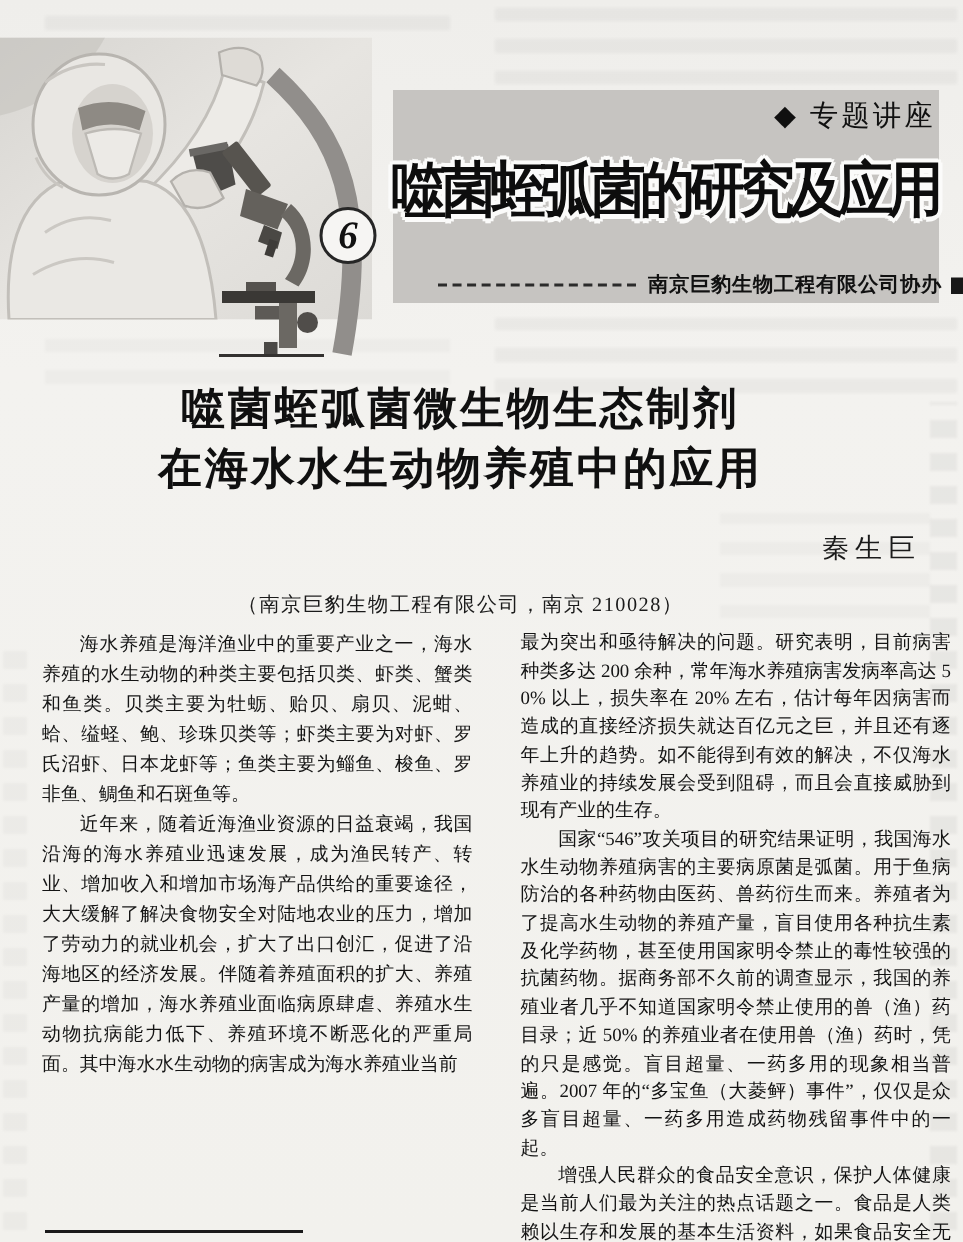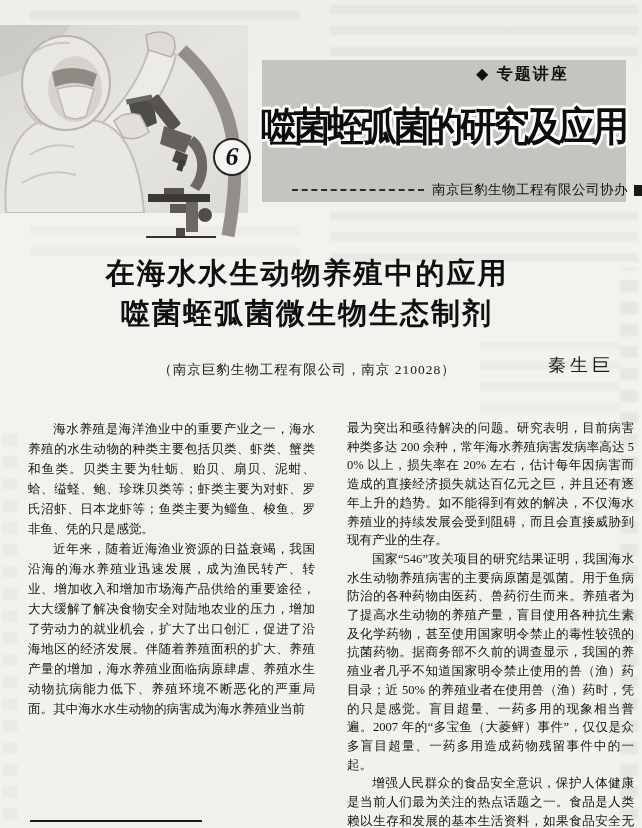--- a/index.html
+++ b/index.html
@@ -16,53 +16,53 @@
   .band-ghost{position:absolute;left:300px;top:64px;width:320px;height:30px;z-index:1;}
   .arc-scope{position:absolute;left:140px;top:42px;width:128px;height:196px;z-index:3;}
   .issue-badge{
     position:absolute;left:213px;top:138px;width:38px;height:38px;border-radius:50%;
     background:#f6f5f3;border:2px solid #262626;box-sizing:border-box;z-index:4;
     display:flex;align-items:center;justify-content:center;
     font-family:"Liberation Serif","DejaVu Serif",serif;font-style:italic;
     font-size:26px;font-weight:bold;color:#111;
   }
   .column-label{
-    position:absolute;left:476px;top:64px;z-index:4;
+    position:absolute;left:516px;top:64px;z-index:4;
     font-family:"Liberation Sans","DejaVu Sans",sans-serif;
-    font-size:16px;font-weight:bold;letter-spacing:2px;color:#101010;white-space:nowrap;
+    font-size:19px;font-weight:normal;letter-spacing:2px;color:#101010;white-space:nowrap;
   }
   .banner-title{
     position:absolute;left:261px;top:99px;width:380px;z-index:4;
     font-family:"Liberation Sans","DejaVu Sans",sans-serif;
     font-size:40px;font-weight:900;letter-spacing:-4px;color:#0d0d0d;white-space:nowrap;
     transform:scaleX(.92);transform-origin:left center;
     text-shadow:
       -3px 0 0 #fbfbfa, 3px 0 0 #fbfbfa, 0 -3px 0 #fbfbfa, 0 3px 0 #fbfbfa,
       -2px -2px 0 #fbfbfa, 2px -2px 0 #fbfbfa, -2px 2px 0 #fbfbfa, 2px 2px 0 #fbfbfa;
   }
   .sponsor-row{
     position:absolute;left:292px;top:181px;z-index:4;display:flex;align-items:center;white-space:nowrap;
   }
   .dashes{width:132px;height:0;border-top:2px dashed #2b2b2b;margin-right:8px;}
   .sponsor-label{
     font-family:"Liberation Sans","DejaVu Sans",sans-serif;
-    font-size:13.5px;font-weight:normal;letter-spacing:.5px;color:#111;
+    font-size:13.5px;font-weight:bold;letter-spacing:.5px;color:#111;
   }
   .black-bar{width:44px;height:11px;margin-left:6px;}
   
   .article-title{
     position:absolute;left:0;top:253px;width:614px;z-index:2;text-align:center;
     font-size:29px;font-weight:bold;letter-spacing:2px;line-height:40px;color:#101010;
   }
   .author{
     position:absolute;left:0;top:353px;width:614px;text-align:right;
     font-size:18px;letter-spacing:4px;color:#1a1a1a;
   }
   .affiliation{
-    position:absolute;left:0;top:361px;width:614px;text-align:center;
+    position:absolute;left:0;top:394px;width:614px;text-align:center;
     font-size:13.5px;letter-spacing:1px;color:#1a1a1a;
   }
   
   .col{position:absolute;top:419px;width:287px;font-size:12.6px;color:#141414;}
   .col p{margin:0;text-align:justify;text-justify:inter-ideograph;word-break:break-all;}
   .col .indent{text-indent:2em;}
   .col-left{left:28px;height:402px;line-height:20px;overflow:hidden;}
   .col-right{left:347px;height:409px;line-height:18.7px;overflow:hidden;}
   .footnote-rule{position:absolute;left:30px;top:820px;width:172px;height:2px;background:#1a1a1a;}
   
@@ -149,28 +149,28 @@
 
   <div class="column-label">◆ 专题讲座</div>
   <div class="banner-title">噬菌蛭弧菌的研究及应用</div>
   <div class="sponsor-row">
     <span class="dashes"></span>
     <span class="sponsor-label">南京巨豹生物工程有限公司协办</span>
     <span class="black-bar" style="background-color: rgb(24, 24, 24);"></span>
   </div>
 
   <div class="article-title">
+    <div>噬菌蛭弧菌微生物生态制剂</div>
     <div>在海水水生动物养殖中的应用</div>
-    <div>噬菌蛭弧菌微生物生态制剂</div>
   </div>
   <div class="author">秦生巨</div>
   <div class="affiliation">（南京巨豹生物工程有限公司，南京  210028）</div>
 
   <div class="col col-left">
-    <p class="indent">海水养殖是海洋渔业中的重要产业之一，海水养殖的水生动物的种类主要包括贝类、虾类、蟹类和鱼类。贝类主要为牡蛎、贻贝、扇贝、泥蚶、蛤、缢蛏、鲍、珍珠贝类等；虾类主要为对虾、罗氏沼虾、日本龙虾等；鱼类主要为鲻鱼、梭鱼、罗非鱼、凭的只是感觉。</p>
+    <p class="indent">海水养殖是海洋渔业中的重要产业之一，海水养殖的水生动物的种类主要包括贝类、虾类、蟹类和鱼类。贝类主要为牡蛎、贻贝、扇贝、泥蚶、蛤、缢蛏、鲍、珍珠贝类等；虾类主要为对虾、罗氏沼虾、日本龙虾等；鱼类主要为鲻鱼、梭鱼、罗非鱼、鲷鱼和石斑鱼等。</p>
     <p class="indent">近年来，随着近海渔业资源的日益衰竭，我国沿海的海水养殖业迅速发展，成为渔民转产、转业、增加收入和增加市场海产品供给的重要途径，大大缓解了解决食物安全对陆地农业的压力，增加了劳动力的就业机会，扩大了出口创汇，促进了沿海地区的经济发展。伴随着养殖面积的扩大、养殖产量的增加，海水养殖业面临病原肆虐、养殖水生动物抗病能力低下、养殖环境不断恶化的严重局面。其中海水水生动物的病害成为海水养殖业当前</p>
   </div>
   <div class="col col-right">
     <p>最为突出和亟待解决的问题。研究表明，目前病害种类多达 200 余种，常年海水养殖病害发病率高达 50% 以上，损失率在 20% 左右，估计每年因病害而造成的直接经济损失就达百亿元之巨，并且还有逐年上升的趋势。如不能得到有效的解决，不仅海水养殖业的持续发展会受到阻碍，而且会直接威胁到现有产业的生存。</p>
     <p class="indent">国家“546”攻关项目的研究结果证明，我国海水水生动物养殖病害的主要病原菌是弧菌。用于鱼病防治的各种药物由医药、兽药衍生而来。养殖者为了提高水生动物的养殖产量，盲目使用各种抗生素及化学药物，甚至使用国家明令禁止的毒性较强的抗菌药物。据商务部不久前的调查显示，我国的养殖业者几乎不知道国家明令禁止使用的兽（渔）药目录；近 50% 的养殖业者在使用兽（渔）药时，凭的只是感觉。盲目超量、一药多用的现象相当普遍。2007 年的“多宝鱼（大菱鲆）事件”，仅仅是众多盲目超量、一药多用造成药物残留事件中的一起。</p>
     <p class="indent">增强人民群众的食品安全意识，保护人体健康是当前人们最为关注的热点话题之一。食品是人类赖以生存和发展的基本生活资料，如果食品安全无法得到保证，人类的生存和发展就会受到威胁。不仅如此，从更深层次</p>
   </div>
 
   <div class="footnote-rule"></div>
 

